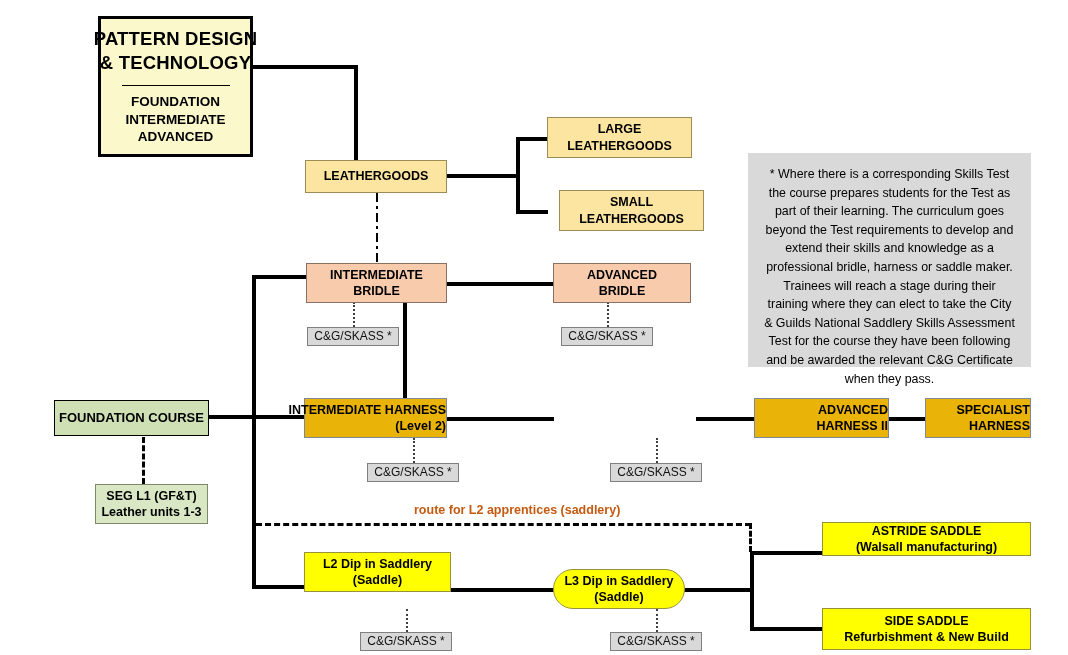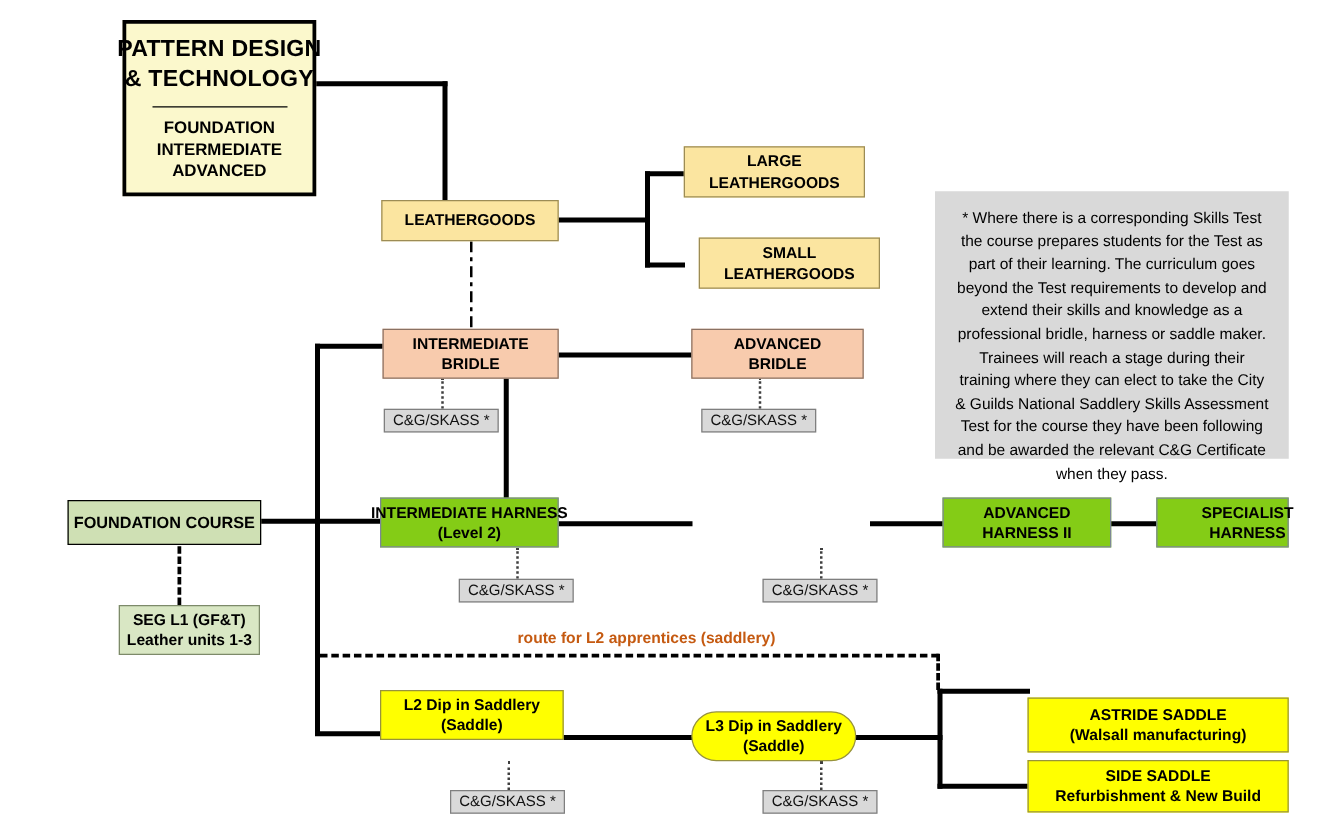--- a/index.html
+++ b/index.html
@@ -51,23 +51,24 @@
     background: #fbe5a0;
     border: 1.5px solid #9c8c55;
     font-size: 12.5px;
   }
   .n-peach {
     background: #f8cbad;
     border: 1.5px solid #8a7163;
     font-size: 12.5px;
   }
   .n-blue {
-    background: #84cc16;
+    background: #eab308;
     border: 1.5px solid #7d8796;
     font-size: 12.5px;
+    align-items: flex-end;
   }
   .n-green {
     background: #cfe0b4;
     border: 1.5px solid #000000;
     font-size: 13px;
   }
   .n-greenlite {
     background: #d9e7c4;
     border: 1.5px solid #7d8a6a;
     font-size: 12.5px;
@@ -248,21 +249,21 @@
   <div class="node n-yellow" style="left:304px; top:552px; width:147px; height:40px;">
     <span class="ln">L2 Dip in Saddlery</span>
     <span class="ln">(Saddle)</span>
   </div>
 
   <div class="node n-yellow" style="left:553px; top:569px; width:132px; height:40px;border-radius:20px;">
     <span class="ln">L3 Dip in Saddlery</span>
     <span class="ln">(Saddle)</span>
   </div>
 
-  <div class="node n-yellow" style="left:822px; top:522px; width:209px; height:44px;margin-top:36px;">
+  <div class="node n-yellow" style="left:822px; top:522px; width:209px; height:34px;">
     <span class="ln">ASTRIDE SADDLE</span>
     <span class="ln">(Walsall manufacturing)</span>
   </div>
 
   <div class="node n-yellow" style="left:822px; top:608px; width:209px; height:42px;">
     <span class="ln">SIDE SADDLE</span>
     <span class="ln">Refurbishment &amp; New Build</span>
   </div>
 
   <div class="node n-grey" style="left:307px; top:327px; width:92px; height:19px;">

